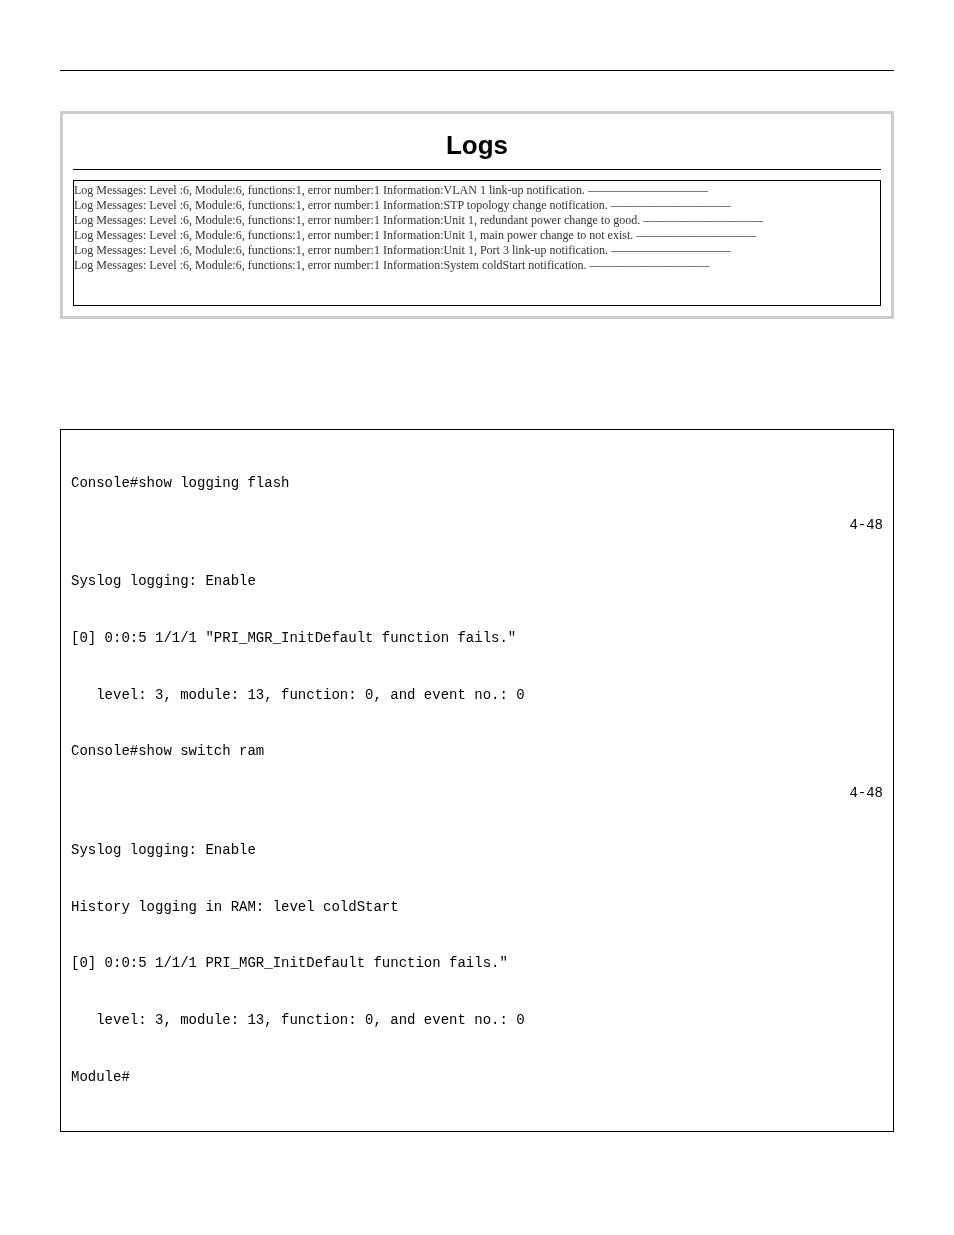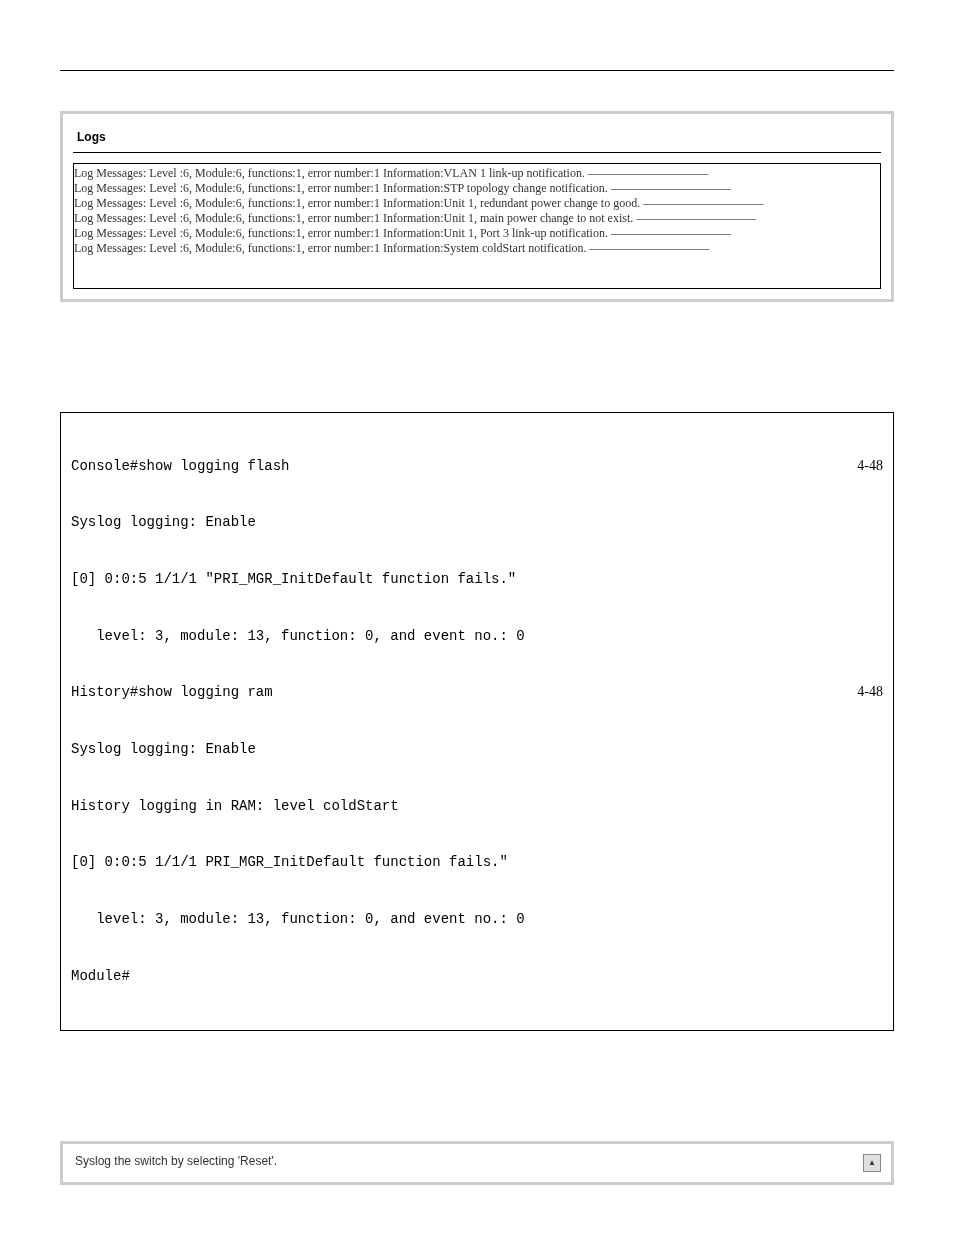--- a/index.html
+++ b/index.html
@@ -21,24 +21,25 @@
       padding: 10px;
       margin: 0 0 20px 0;
     }
     .logs-inner {
       border: 1px solid #000;
       border-width: 0 0 1px 0;
       padding-bottom: 4px;
       margin-bottom: 10px;
     }
     .logs-title {
-      font-size: 12px;
+      font-size: 26px;
       font-weight: bold;
       margin: 0 0 4px 0;
       padding: 6px 4px 0 4px;
+      text-align: center;
     }
     .logs-box {
       border: 1px solid #000;
       padding: 2px 0;
       font-size: 12px;
       line-height: 1.25;
       font-family: Liberation Serif, serif;
       color: #333;
       min-height: 120px;
     }
@@ -51,23 +52,24 @@
       margin: 0 0 20px 0;
       position: relative;
       white-space: pre;
     }
     .cli-line {
       display: flex;
       justify-content: space-between;
       gap: 42px;
     }
     .cli-ref {
-      font-family: Liberation Serif, serif;
+      font-family: Liberation Mono, monospace;
       white-space: nowrap;
       padding-left: 20px;
+      margin-top: 42px;
     }
     .reset-container {
       border: 3px solid #cccccc;
       padding: 10px 12px;
       margin-bottom: 20px;
       display: flex;
       gap: 10px;
     }
     .reset-content {
       flex: 1;
@@ -118,21 +120,21 @@
     </div>
   </div>
 
   <div class="spacer-lg"></div>
 
   <div class="cli-box">
     <div class="cli-line"><span>Console#show logging flash</span><span class="cli-ref">4-48</span></div>
     <div class="cli-line"><span>Syslog logging: Enable</span></div>
     <div class="cli-line"><span>[0] 0:0:5 1/1/1 "PRI_MGR_InitDefault function fails."</span></div>
     <div class="cli-line"><span>   level: 3, module: 13, function: 0, and event no.: 0</span></div>
-    <div class="cli-line"><span>History#show logging ram</span><span class="cli-ref">4-48</span></div>
+    <div class="cli-line"><span>Console#show switch ram</span><span class="cli-ref">4-48</span></div>
     <div class="cli-line"><span>Syslog logging: Enable</span></div>
     <div class="cli-line"><span>History logging in RAM: level coldStart</span></div>
     <div class="cli-line"><span>[0] 0:0:5 1/1/1 PRI_MGR_InitDefault function fails."</span></div>
     <div class="cli-line"><span>   level: 3, module: 13, function: 0, and event no.: 0</span></div>
     <div class="cli-line"><span>Module#</span></div>
   </div>
 
   <div class="spacer-lg"></div>
 
   <div class="reset-container">

